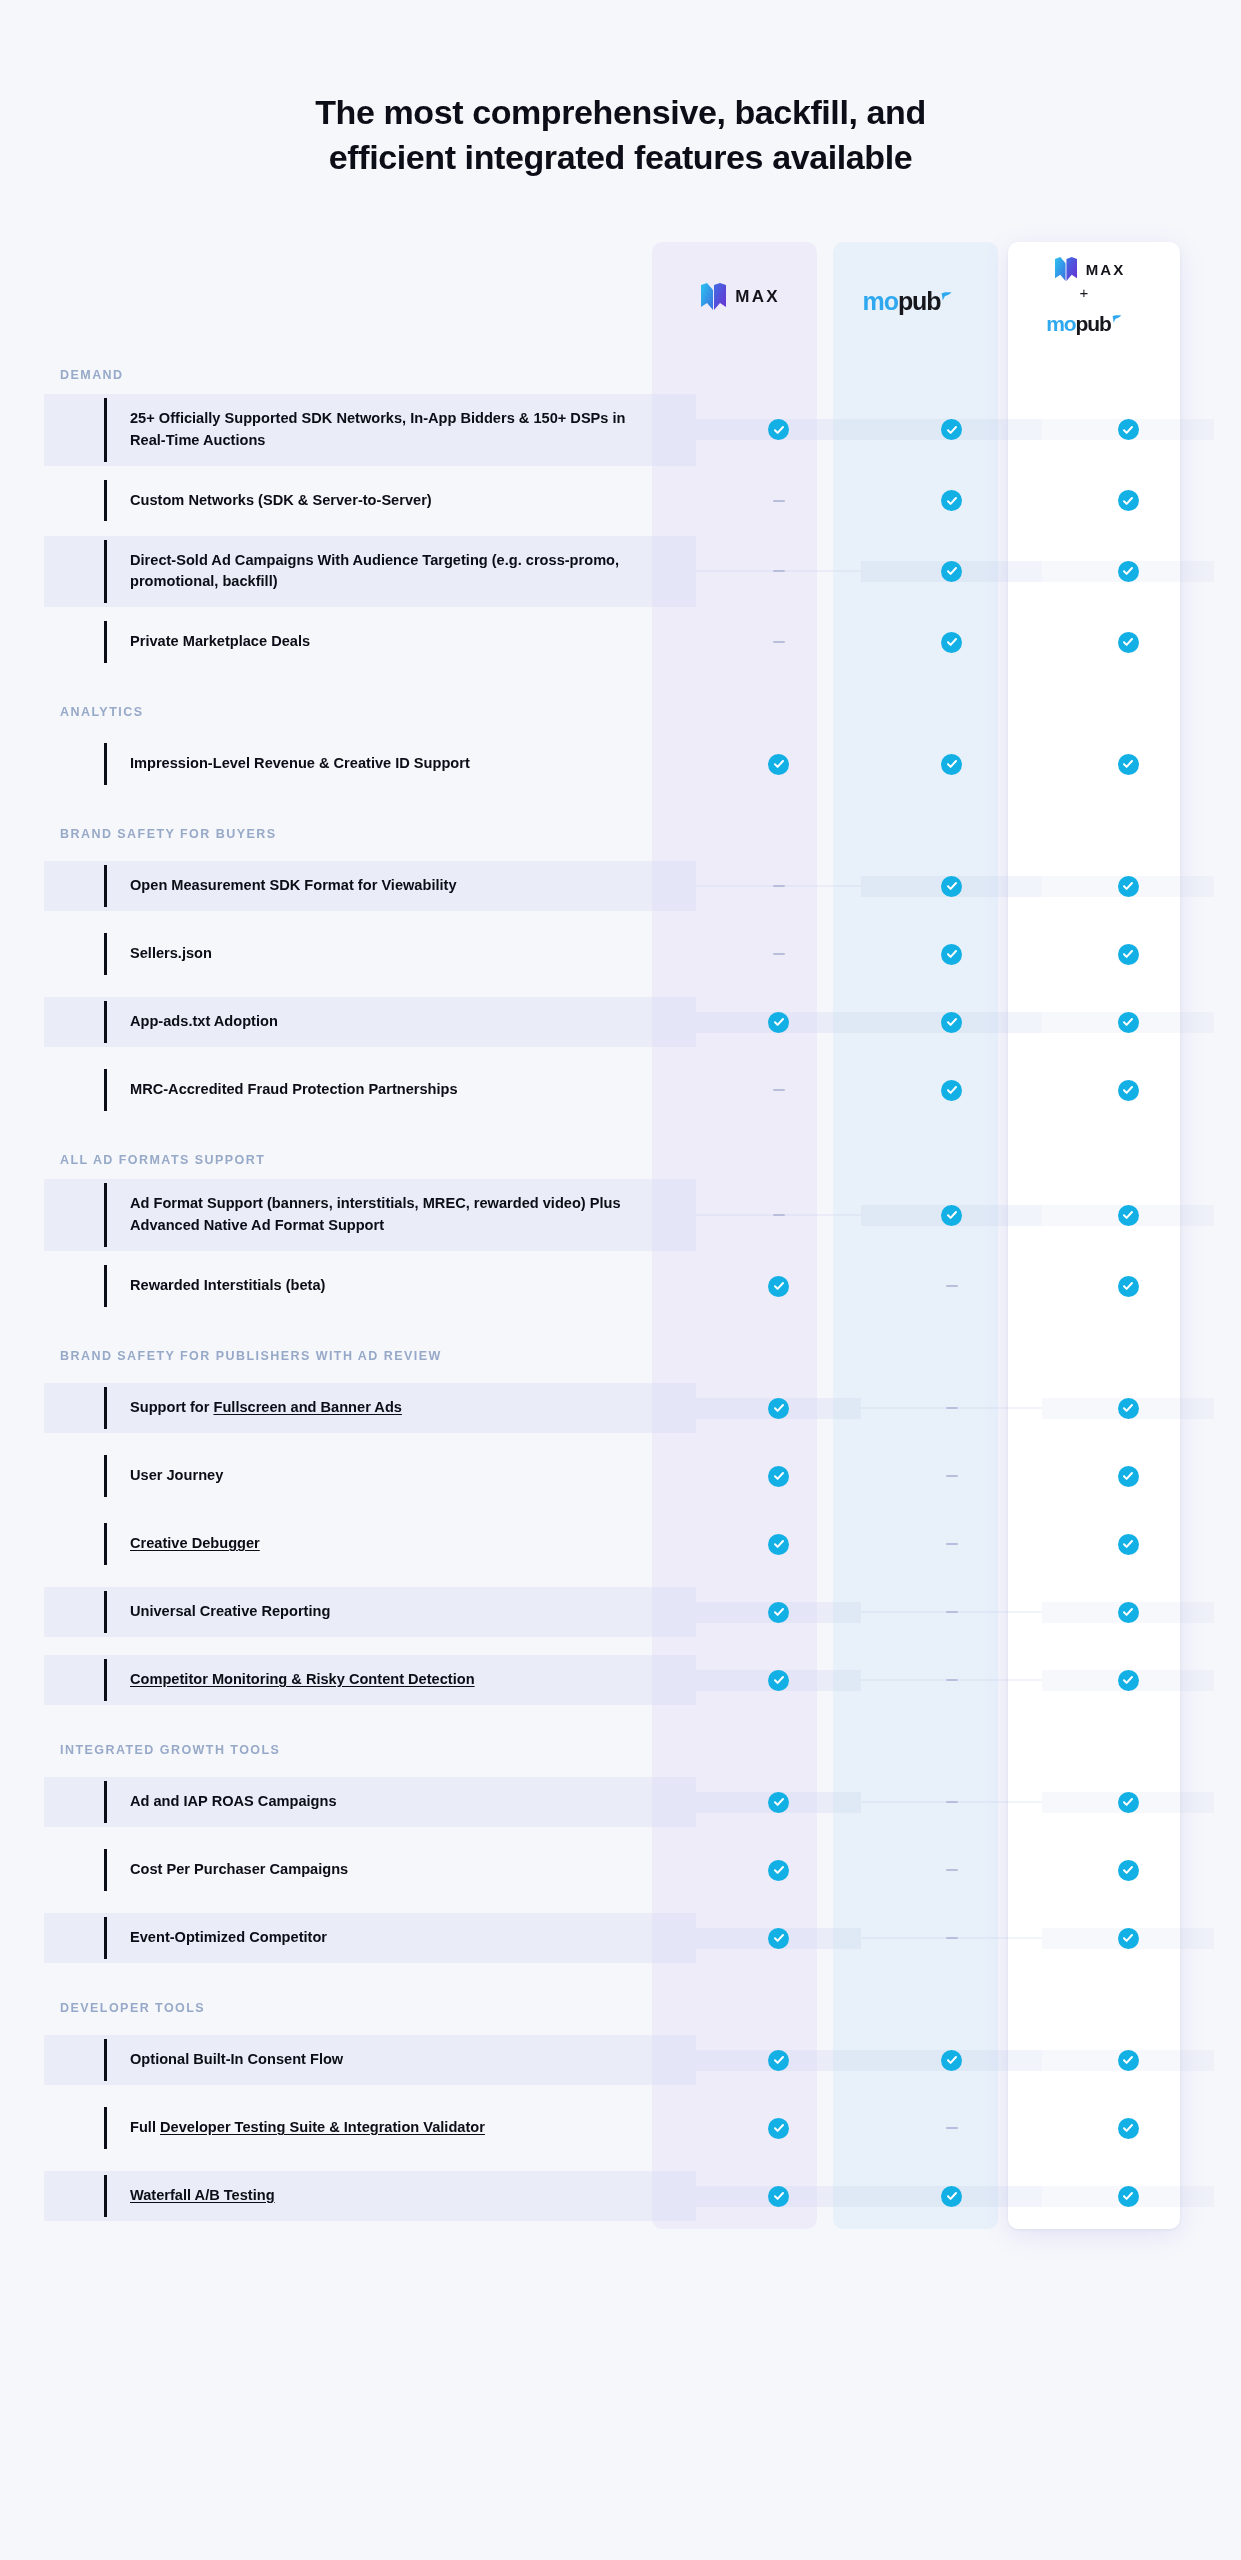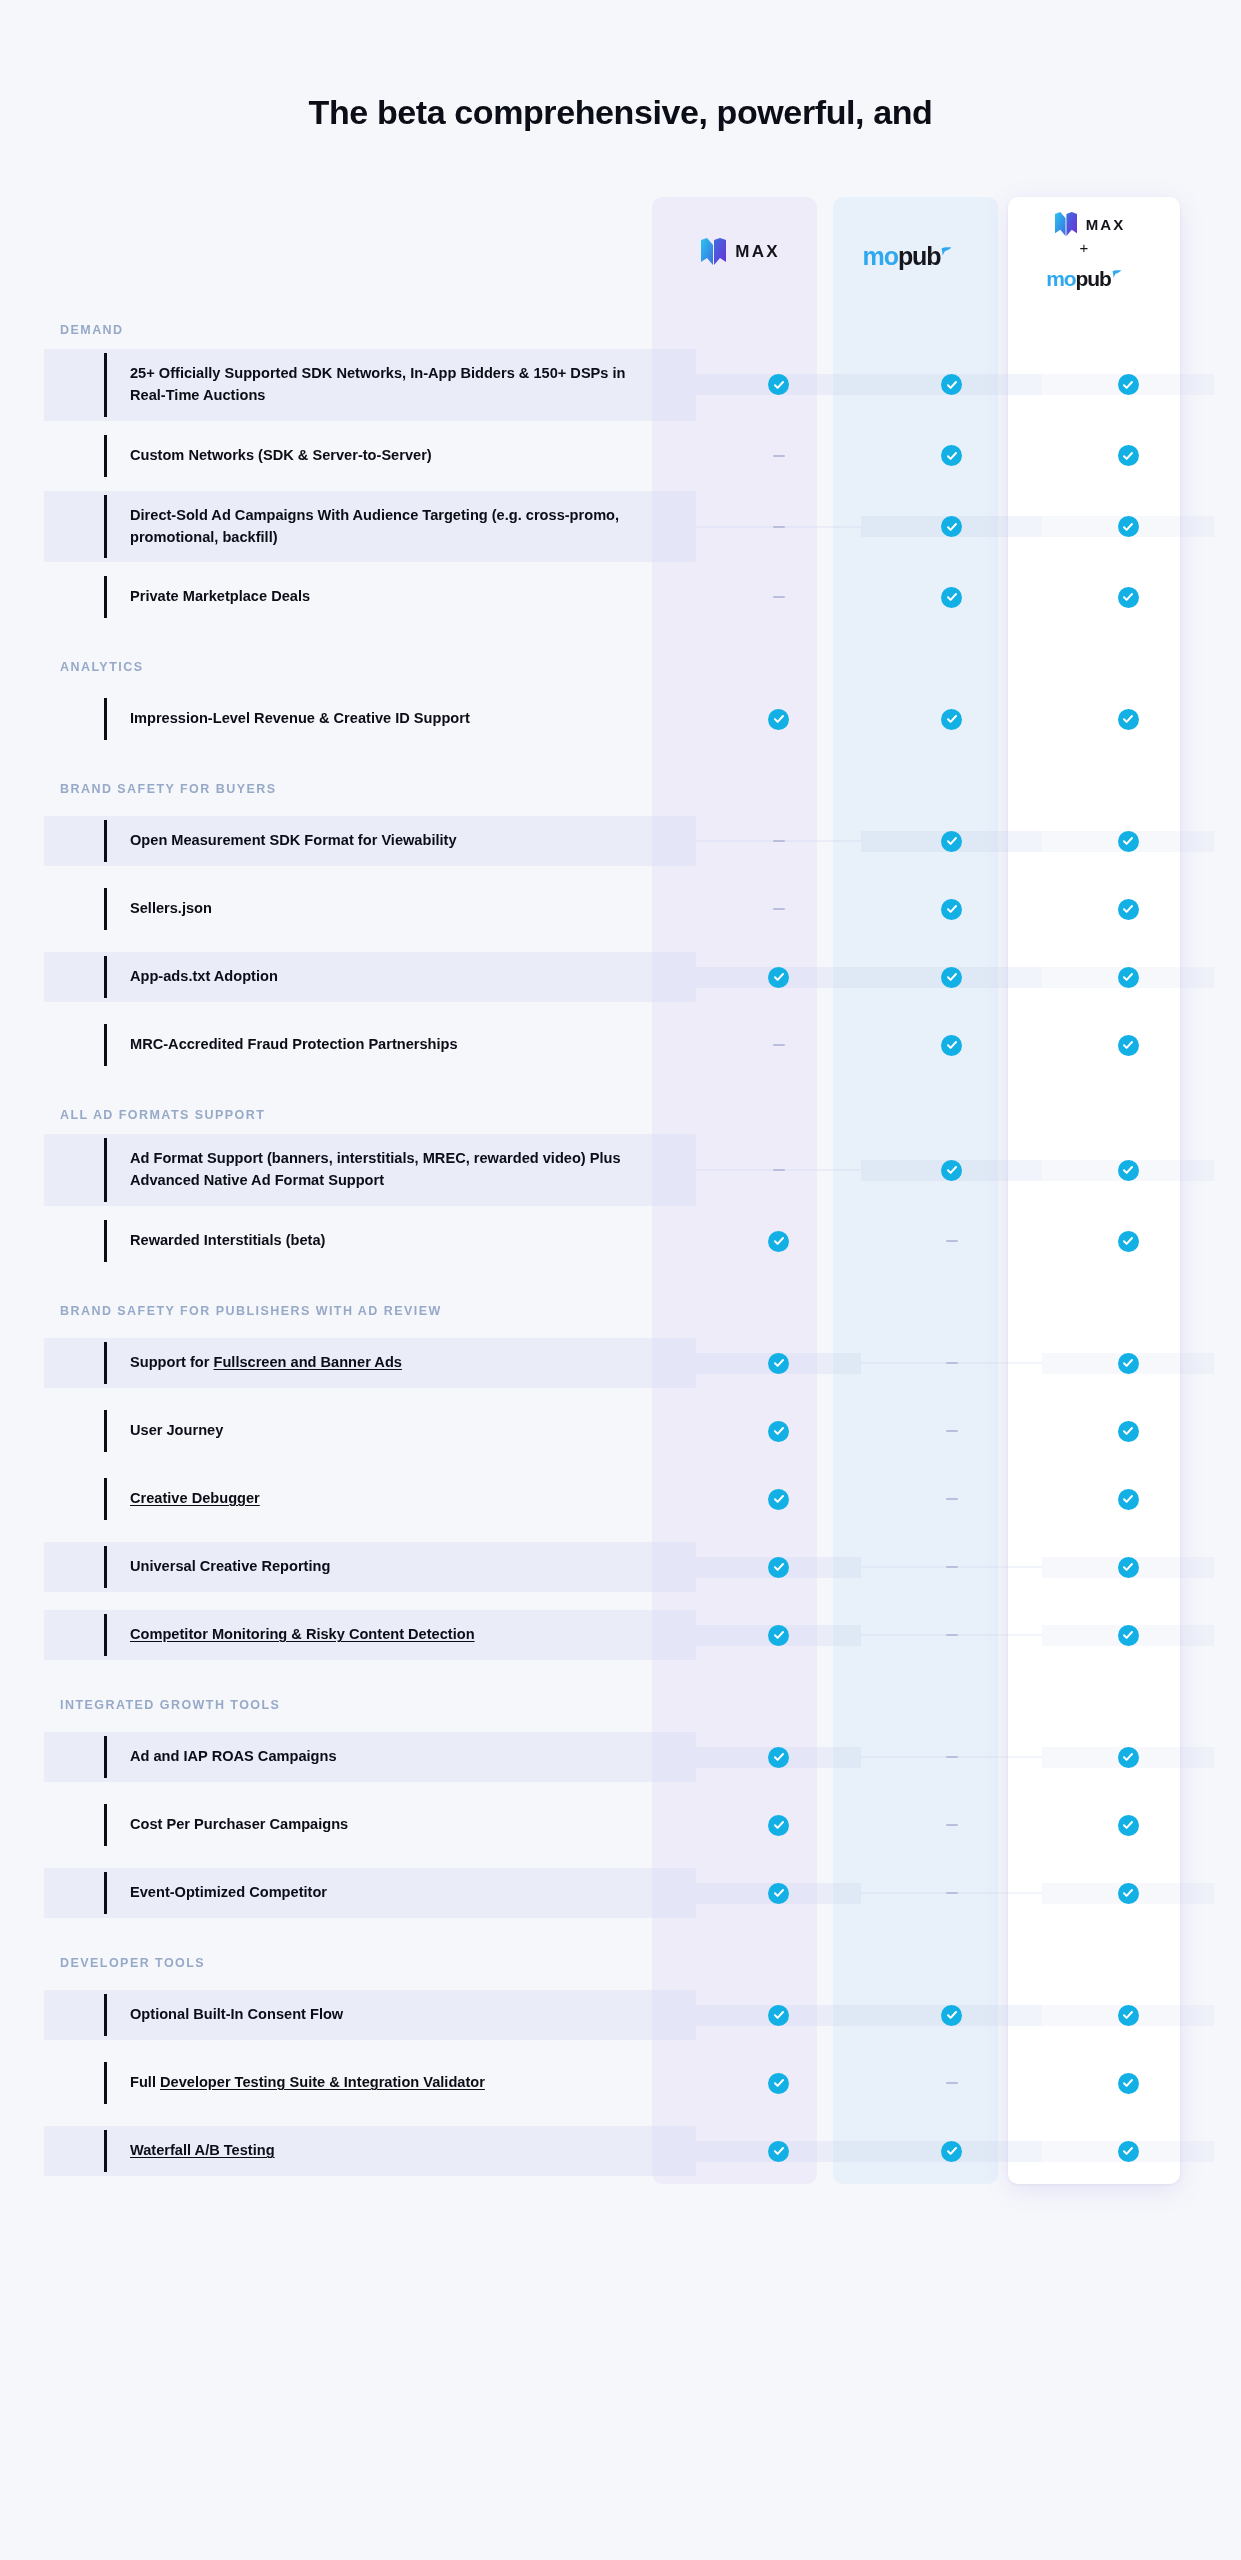--- a/index.html
+++ b/index.html
@@ -179,21 +179,22 @@
     width: 12px;
     height: 2px;
     border-radius: 1px;
     background: #b9bedd;
   }
 </style>
 </head>
 <body>
 
 <h1 class="page-title">
-  <span class="t-line">The beta comprehensive, powerful, and</span>
+  <span class="t-line">The most comprehensive, backfill, and</span>
+  <span class="t-line">efficient integrated features available</span>
 </h1>
 
 <div class="table-wrap">
 
   <div class="col-strips">
     <div class="strip max"></div>
     <div class="strip mopub"></div>
     <div class="strip combo"></div>
   </div>
 

